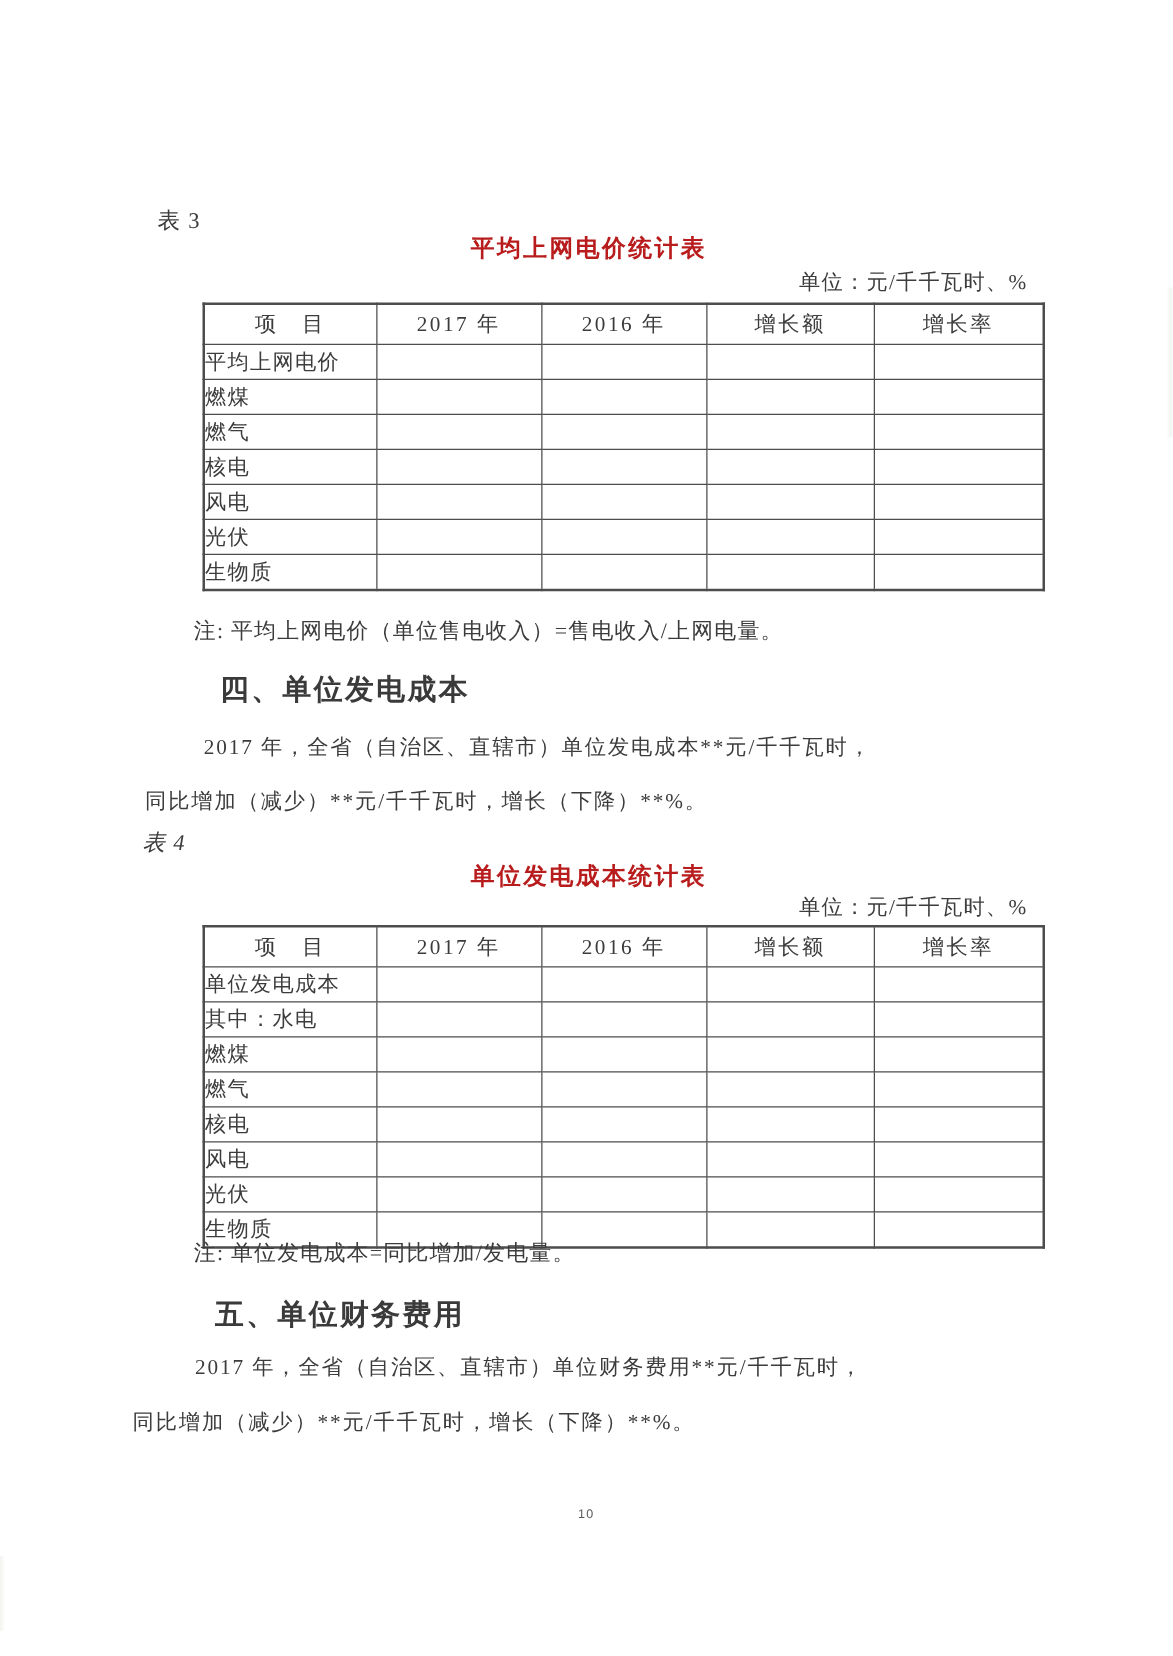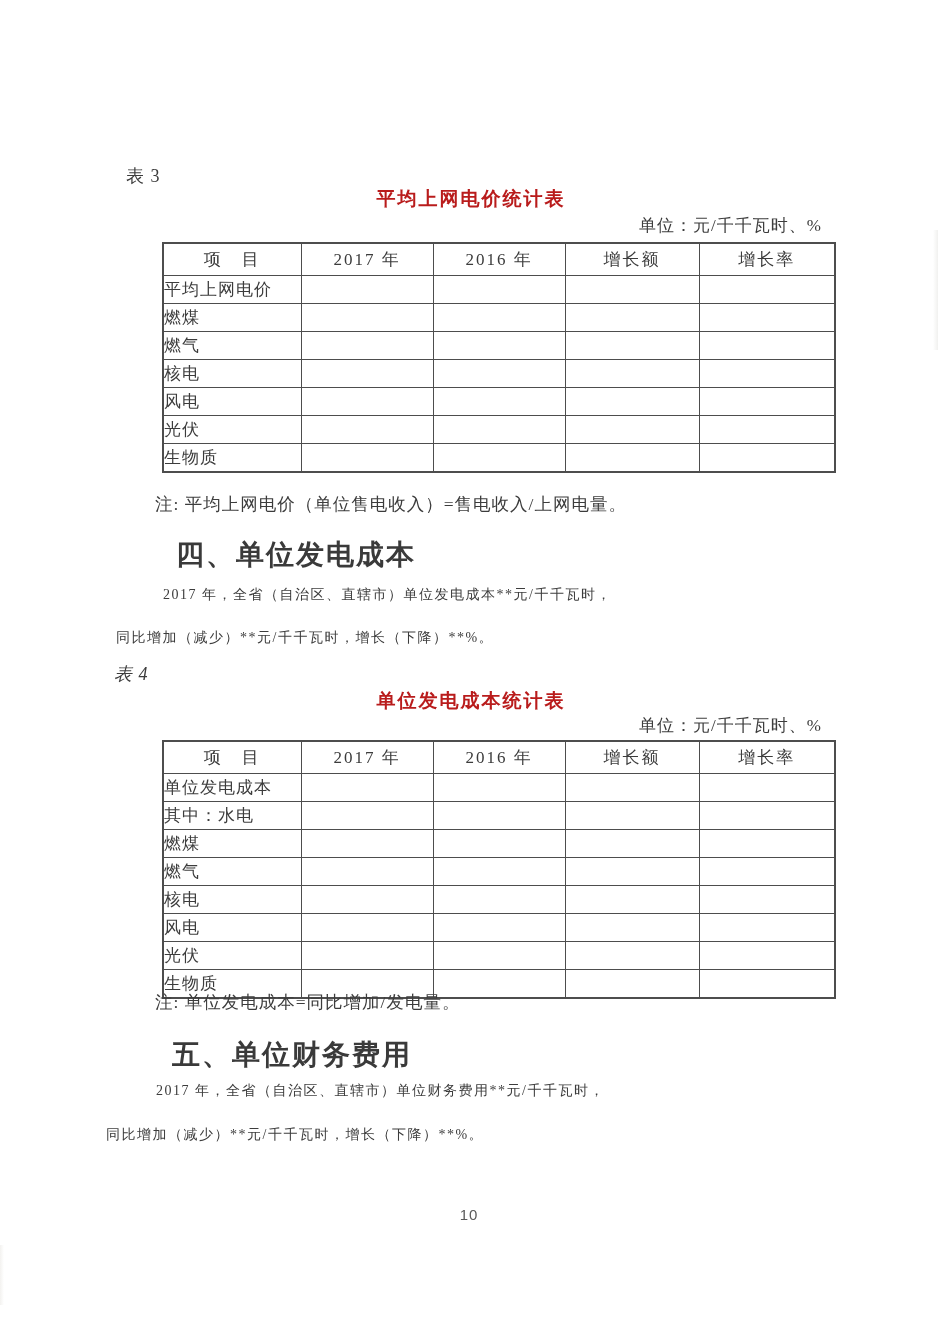--- a/index.html
+++ b/index.html
@@ -29,27 +29,27 @@
   table.stat th{height:31px;font-weight:400;letter-spacing:2px;text-align:center;}
   table.stat td{height:27px;}
   td.lbl{letter-spacing:1px;}
   td.l0{padding-left:9px;}
   td.l1{padding-left:32px;}
   td.l2{padding-left:64px;}
   .note{position:absolute;font-size:17.5px;letter-spacing:1px;}
   .sec-heading{
     position:absolute;
     font-family:"Liberation Sans","DejaVu Sans",sans-serif;
-    font-weight:700;font-size:28px;letter-spacing:2px;color:#3a3a3a;
-  }
-  .para-line{position:absolute;font-size:14px;letter-spacing:1.5px;white-space:nowrap;}
+    font-weight:700;font-size:23px;letter-spacing:2px;color:#3a3a3a;
+  }
+  .para-line{position:absolute;font-size:17px;letter-spacing:1.5px;white-space:nowrap;}
   .page-num{
     position:absolute;left:0;top:1206px;width:938px;text-align:center;
     font-family:"Liberation Sans","DejaVu Sans",sans-serif;
-    font-size:15px;color:#5a5a5a;letter-spacing:1px;
+    font-size:10px;color:#5a5a5a;letter-spacing:1px;
   }
   .artifact{position:absolute;pointer-events:none;}
   .artifact-right{right:0;top:230px;width:5px;height:120px;background:linear-gradient(to left,#ededeb,rgba(255,255,255,0));opacity:.8;}
   .artifact-bottom-left{left:0;top:1245px;width:4px;height:60px;background:linear-gradient(to right,#f0efec,rgba(255,255,255,0));opacity:.8;}
 </style>
 </head>
 <body>
 
 <div class="page">
 

